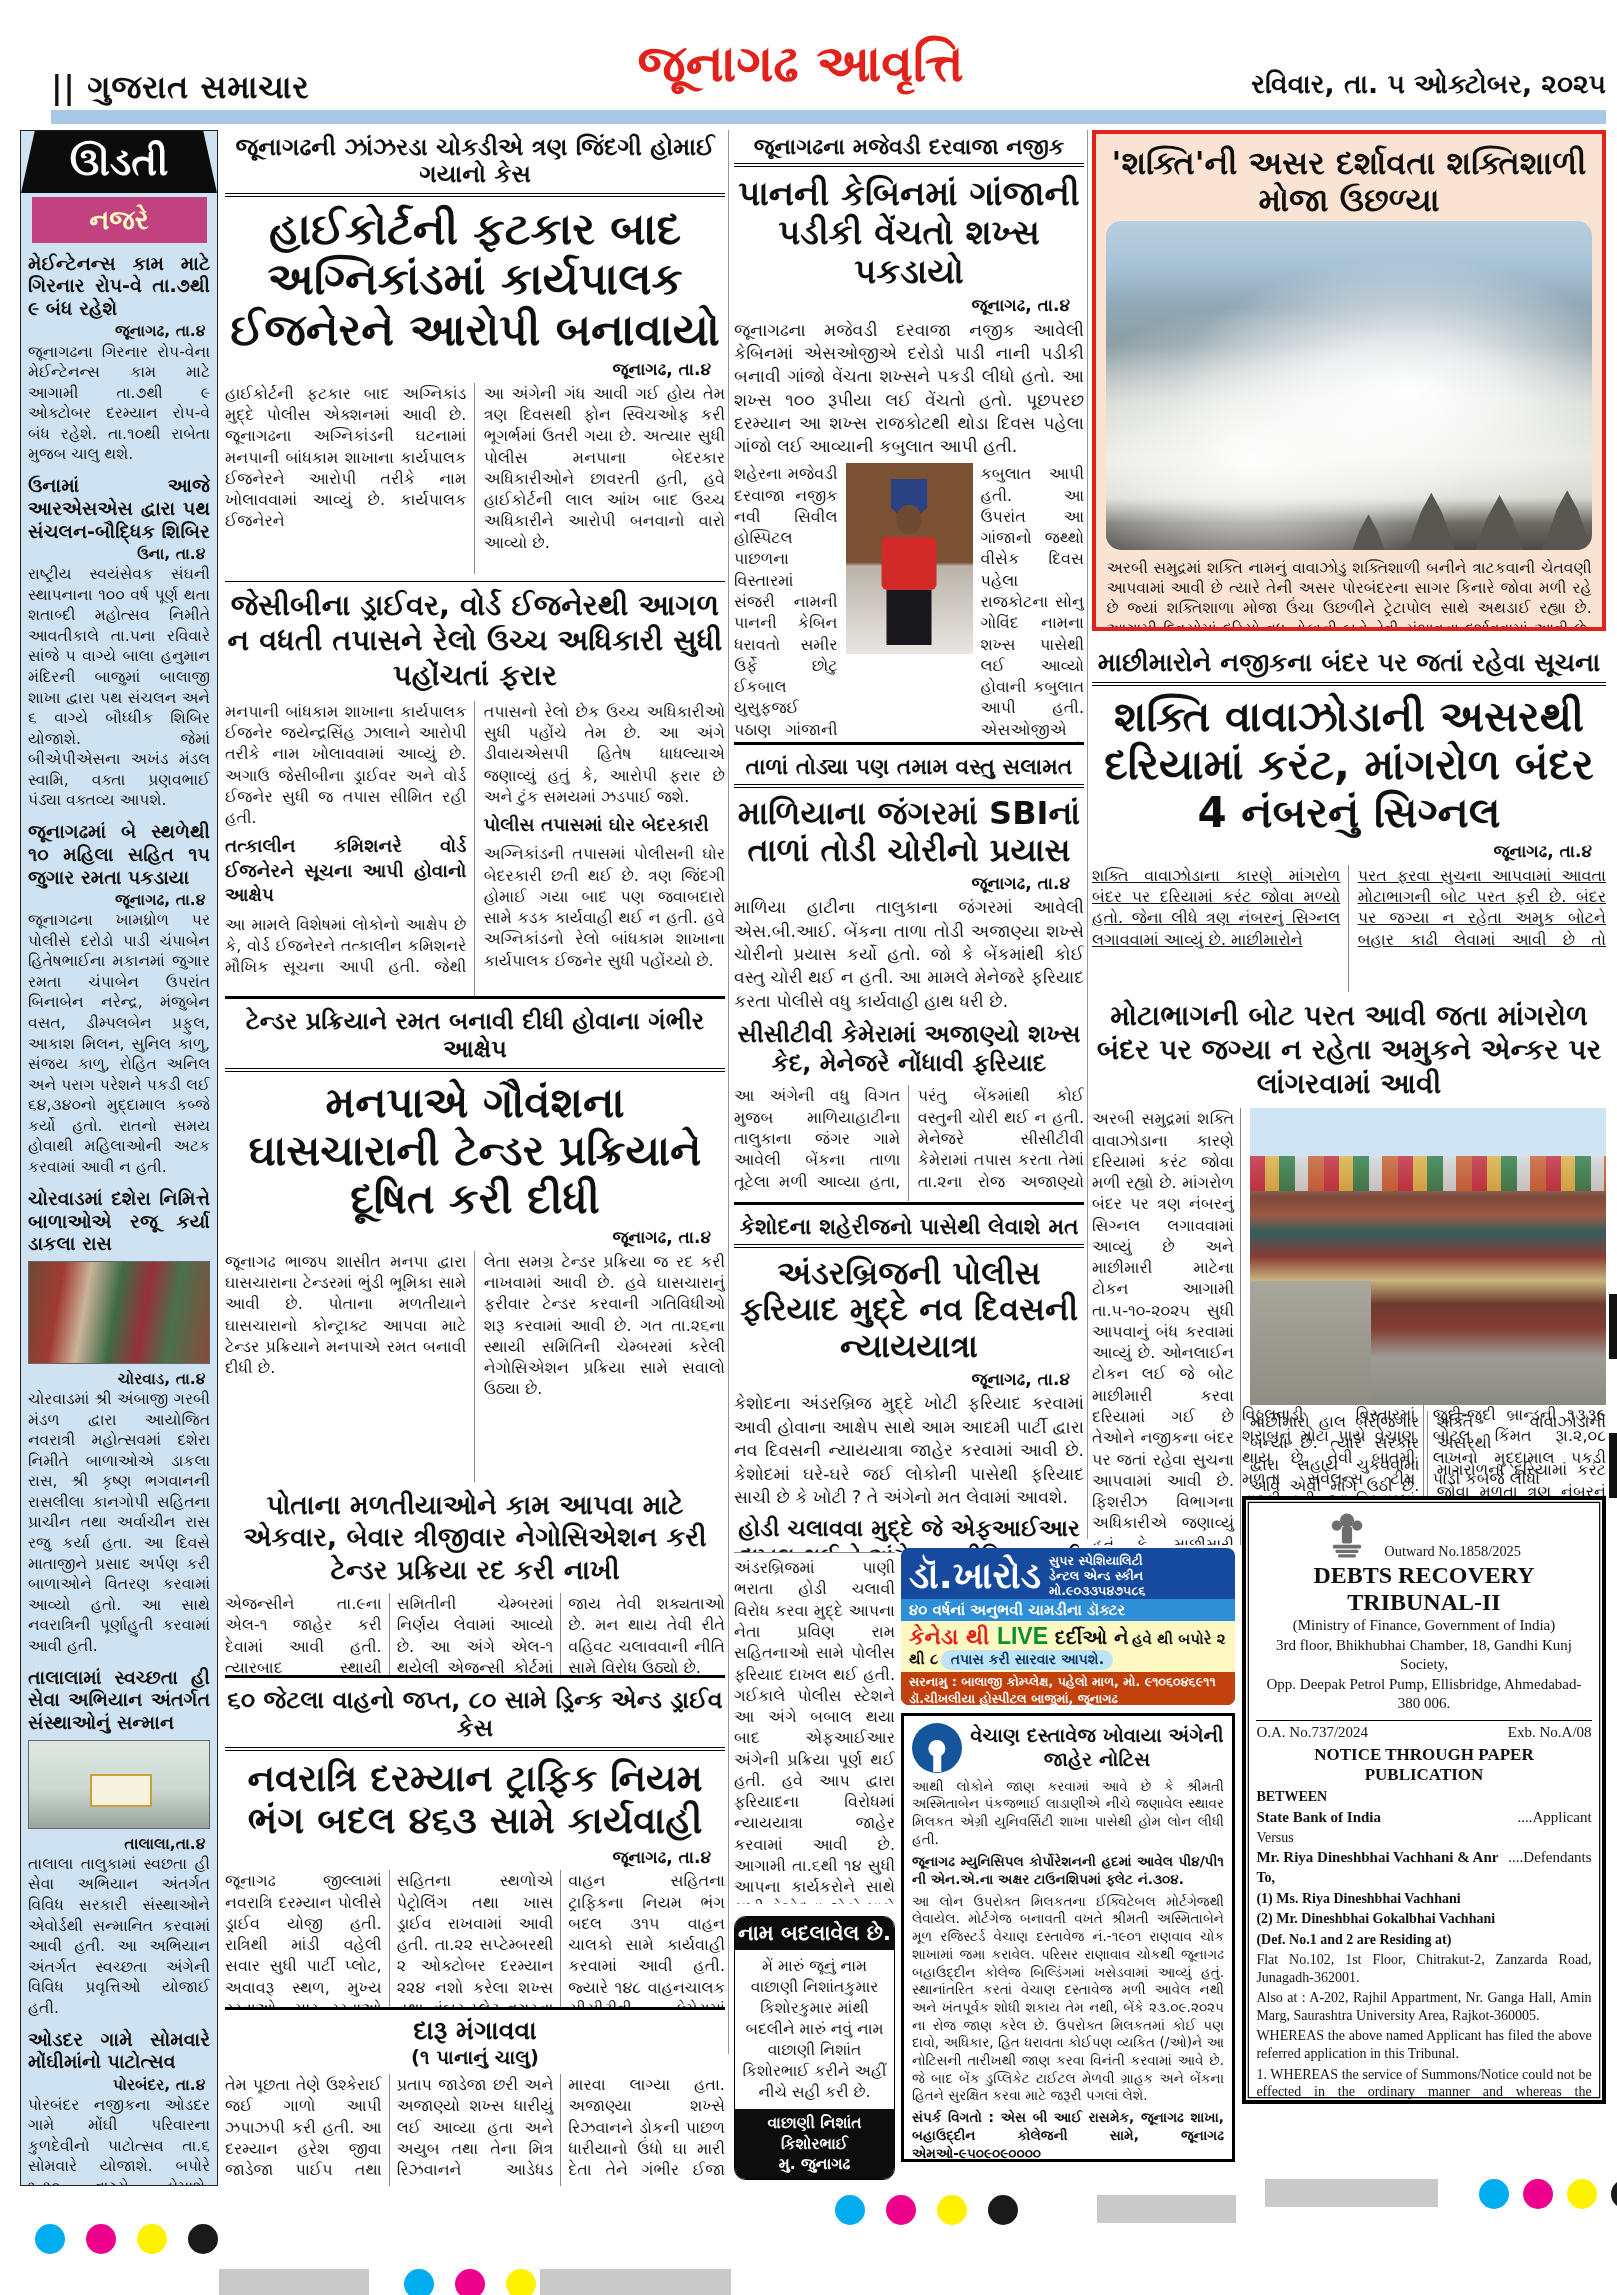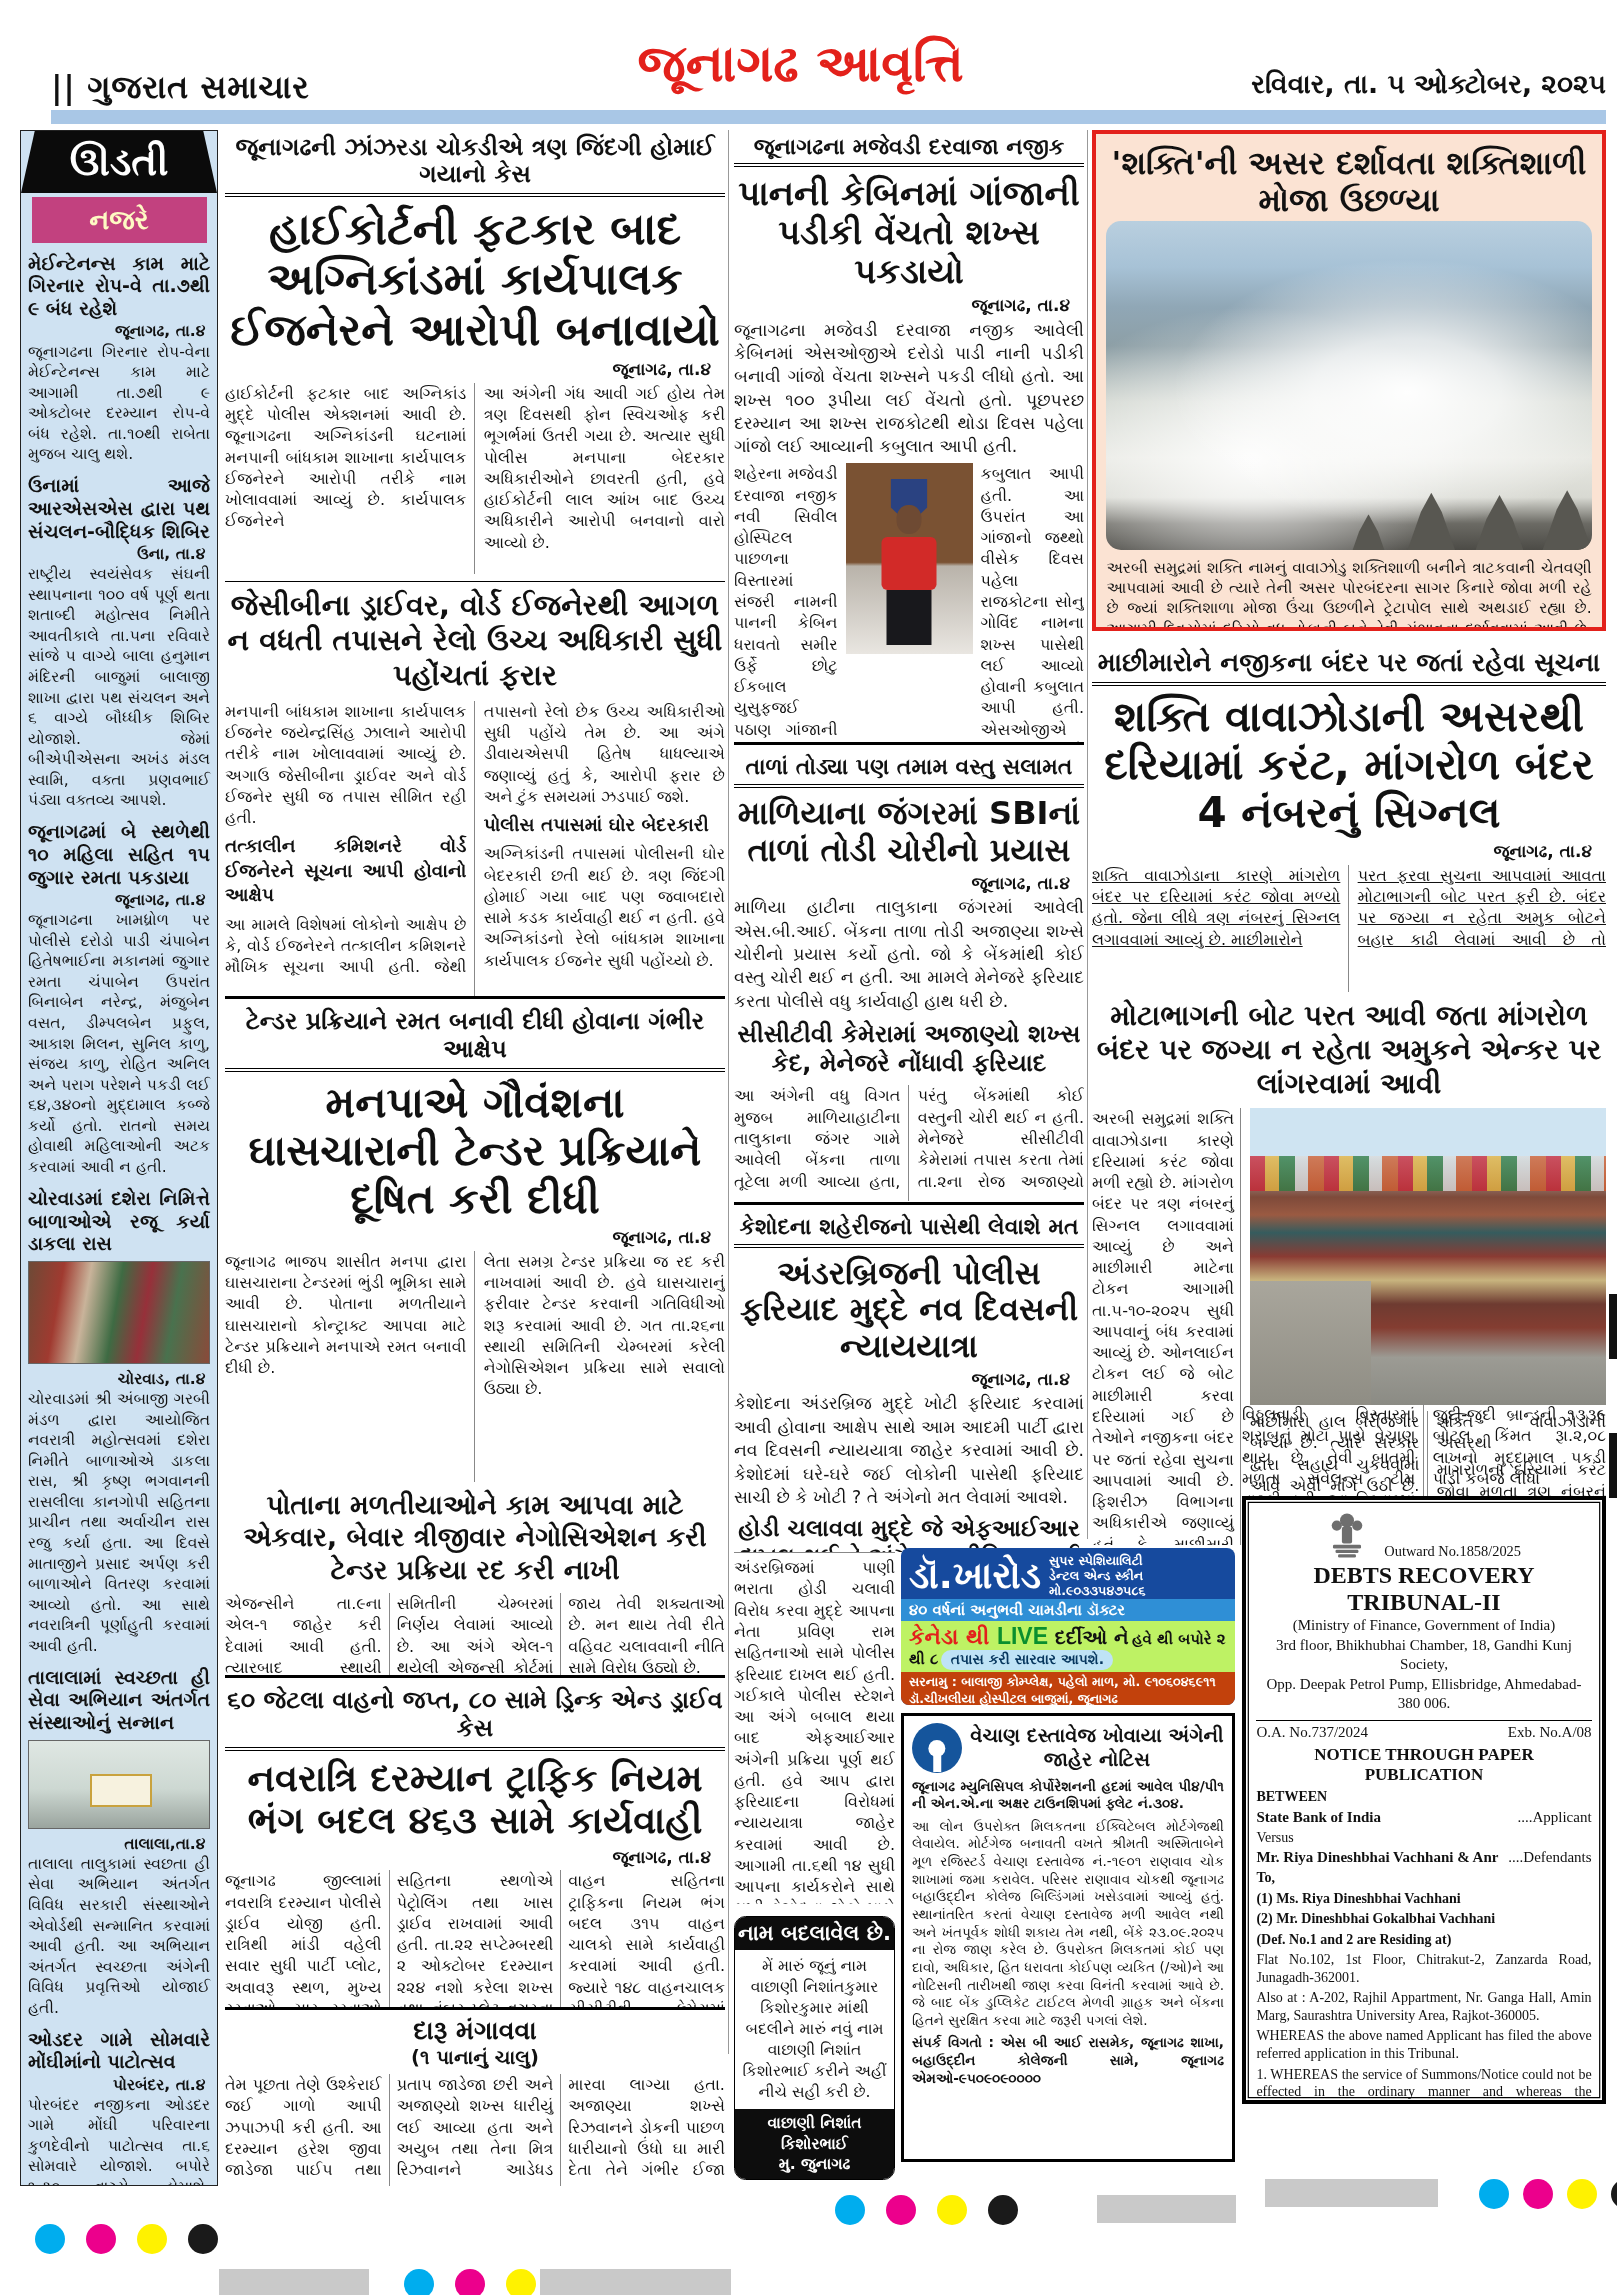--- a/index.html
+++ b/index.html
@@ -75,21 +75,21 @@
   #shaktiBox{border:4px solid #e3211b;background:#fbe3d3;padding:9.2px 10.4px;box-sizing:border-box;}
   #shaktiBox .headline{font-size:32px;}
   .caption{font-size:15.6px;line-height:1.3;text-align:justify;margin-top:8px;}
   
   #kharodAd{position:absolute;left:901px;top:1548px;width:334px;height:157px;background:#164a9e;
             border-radius:8px;overflow:hidden;color:#fff;}
   .kh-top{display:flex;align-items:center;padding:4.6px 8px 1.2px;}
   .kh-name{font-size:37px;font-weight:bold;}
   .kh-tags{margin-left:8px;font-size:12.7px;font-weight:bold;line-height:1.2;}
   .kh-band{background:#2f8fd6;color:#fff;font-size:15px;font-weight:bold;padding:1.7px 8px;}
-  .kh-mid{background:#bef264;color:#111;padding:2.3px 8px;font-weight:bold;}
+  .kh-mid{background:#fef9c3;color:#111;padding:2.3px 8px;font-weight:bold;}
   .kh-mid .r{color:#e3211b;font-size:22px;}
   .kh-mid .g{color:#0a8f2e;font-size:23px;font-family:"Liberation Sans",sans-serif;}
   .kh-mid .b{color:#111;font-size:19.6px;}
   .kh-line2{font-size:15px;}
   .kh-pill{display:inline-block;background:#bfe3f6;color:#06365e;border-radius:11.6px;
            padding:1.2px 9.2px;font-size:14px;font-weight:bold;}
   .kh-addr{background:#c2410c;font-size:12.7px;font-weight:bold;padding:2.3px 8px;line-height:1.3;}
   #sbiAd{position:absolute;left:901px;top:1713px;width:334px;height:449px;border:3.5px solid #000;
          background:#fff;box-sizing:border-box;padding:7px 8px;overflow:hidden;}
   .sbi-head{display:flex;align-items:center;gap:8px;}
@@ -358,20 +358,21 @@
   </div>
 
   <div id="sbiAd">
     <div class="sbi-head">
       <div class="sbi-logo"></div>
       <div class="sbi-title">
         <div>વેચાણ દસ્તાવેજ ખોવાયા અંગેની</div>
         <div>જાહેર નોટિસ</div>
       </div>
     </div>
+    <p>આથી લોકોને જાણ કરવામાં આવે છે કે શ્રીમતી અસ્મિતાબેન પંકજભાઈ લાડાણીએ નીચે જણાવેલ સ્થાવર મિલકત એગ્રી યુનિવર્સિટી શાખા પાસેથી હોમ લોન લીધી હતી.</p>
     <p style="font-weight:bold;">જૂનાગઢ મ્યુનિસિપલ કોર્પોરેશનની હદમાં આવેલ પી૪/પી૧ ની એન.એ.ના અક્ષર ટાઉનશિપમાં ફ્લેટ નં.૩૦૪.</p>
     <p>આ લોન ઉપરોક્ત મિલકતના ઈક્વિટેબલ મોર્ટગેજથી લેવાયેલ. મોર્ટગેજ બનાવતી વખતે શ્રીમતી અસ્મિતાબેને મૂળ રજિસ્ટર્ડ વેચાણ દસ્તાવેજ નં.-૧૯૦૧ રાણવાવ ચોક શાખામાં જમા કરાવેલ. પરિસર રાણાવાવ ચોકથી જૂનાગઢ બહાઉદ્દીન કોલેજ બિલ્ડિંગમાં ખસેડવામાં આવ્યું હતું. સ્થાનાંતરિત કરતાં વેચાણ દસ્તાવેજ મળી આવેલ નથી અને ખંતપૂર્વક શોધી શકાય તેમ નથી, બેંકે ૨૩.૦૯.૨૦૨૫ ના રોજ જાણ કરેલ છે. ઉપરોક્ત મિલકતમાં કોઈ પણ દાવો, અધિકાર, હિત ધરાવતા કોઈપણ વ્યકિત (/ઓ)ને આ નોટિસની તારીખથી જાણ કરવા વિનંતી કરવામાં આવે છે. જે બાદ બેંક ડુપ્લિકેટ ટાઈટલ મેળવી ગ્રાહક અને બેંકના હિતને સુરક્ષિત કરવા માટે જરૂરી પગલાં લેશે.</p>
     <p style="font-weight:bold;">સંપર્ક વિગતો : એસ બી આઈ રાસમેક, જૂનાગઢ શાખા, બહાઉદ્દીન કોલેજની સામે, જૂનાગઢ એમઓ-૯૫૦૯૦૯૦૦૦૦</p>
 
   </div>
 
   <div id="drt">
     <div class="emb-row">
       <svg width="40" height="51" viewBox="0 0 60 80">
         <g fill="#6e6e6e">

